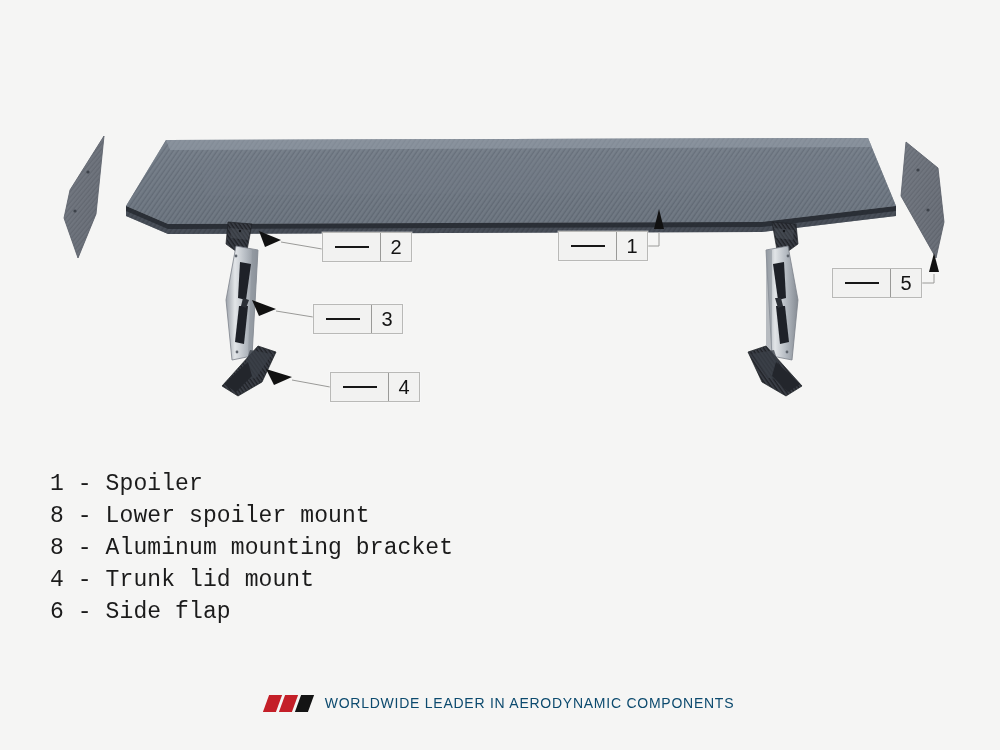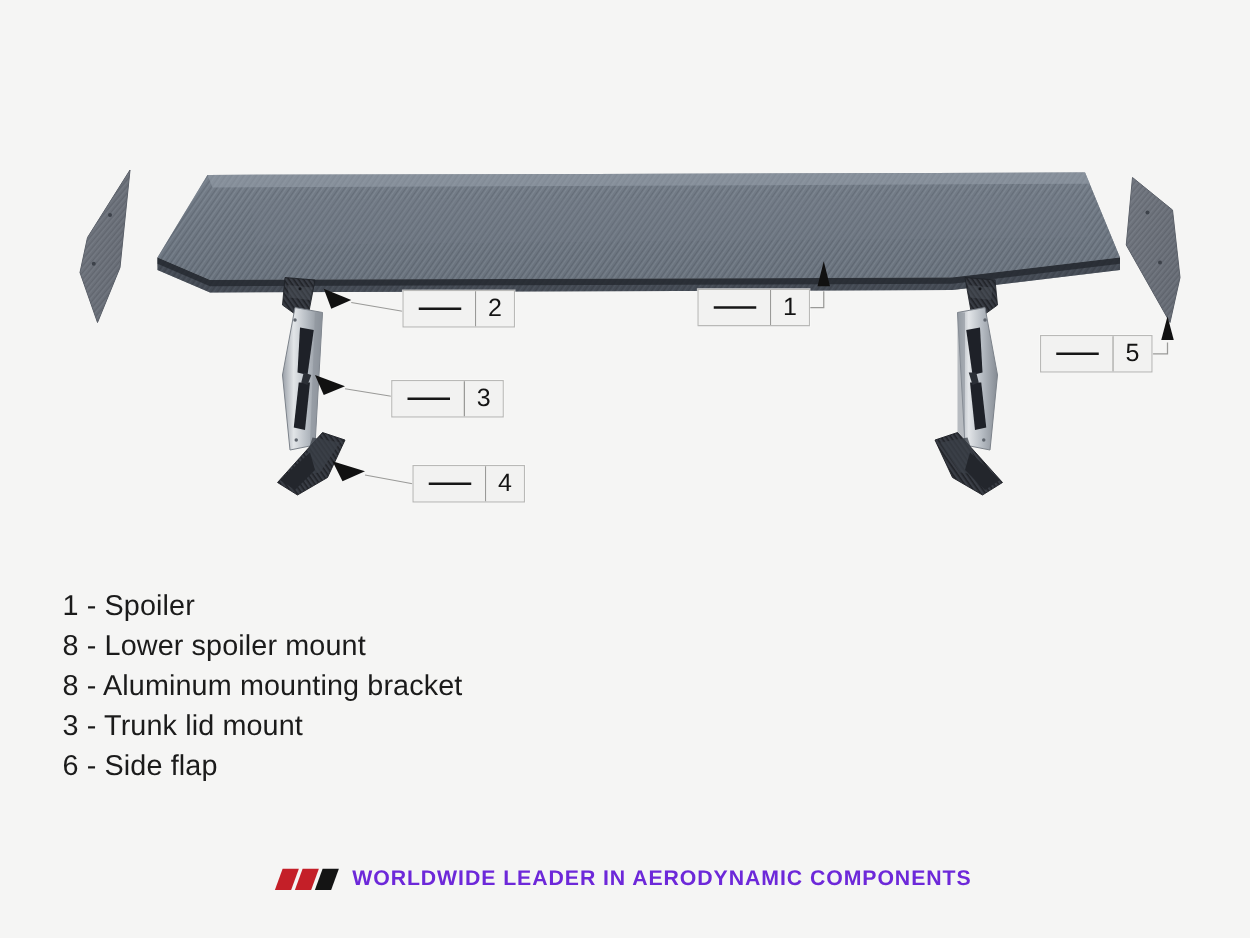--- a/index.html
+++ b/index.html
@@ -67,20 +67,21 @@
     width: 1000px; height: 460px;
     pointer-events: none;
   }
 
   
   #legend {
     position: absolute;
     left: 50px;
     top: 468px;
     width: 520px;
+    font-family: Liberation Mono, monospace;
   }
   #legend .legend-row {
     font-size: 23px;
     line-height: 32px;
     color: #1b1b1b;
     letter-spacing: 0.1px;
     white-space: nowrap;
   }
 
   
@@ -103,25 +104,24 @@
   }
   #footer .logo-mark span {
     display: block;
     width: 13px;
     height: 17px;
     transform: skewX(-20deg);
   }
   #footer .logo-mark span.red { background: #c41f28; }
   #footer .logo-mark span.black { background: #141414; }
   #footer .tagline {
-    font-size: 17px;
+    font-size: 14px;
     letter-spacing: 0.75px;
-    color: #6d28d9;
+    color: #0c4a6e;
     font-family: "Liberation Sans", sans-serif;
-    font-weight: bold;
   }
 </style>
 </head>
 <body>
 
 <div id="stage">
 
   <svg id="product-svg" viewBox="0 0 1000 460">
     <defs>
 
@@ -286,21 +286,21 @@
     <span class="dash-cell">
         <i></i>
       </span>
     <span class="num-cell">5</span>
   </div>
 
   <div id="legend">
     <div class="legend-row">1 - Spoiler</div>
     <div class="legend-row">8 - Lower spoiler mount</div>
     <div class="legend-row">8 - Aluminum mounting bracket</div>
-    <div class="legend-row">3 - Trunk lid mount</div>
+    <div class="legend-row">4 - Trunk lid mount</div>
     <div class="legend-row">6 - Side flap</div>
   </div>
 
   <div id="footer">
     <span class="logo-mark">
       <span class="red"></span>
         <span class="red"></span>
         <span class="black"></span>
     </span>
     <span class="tagline">WORLDWIDE LEADER IN AERODYNAMIC COMPONENTS</span>

